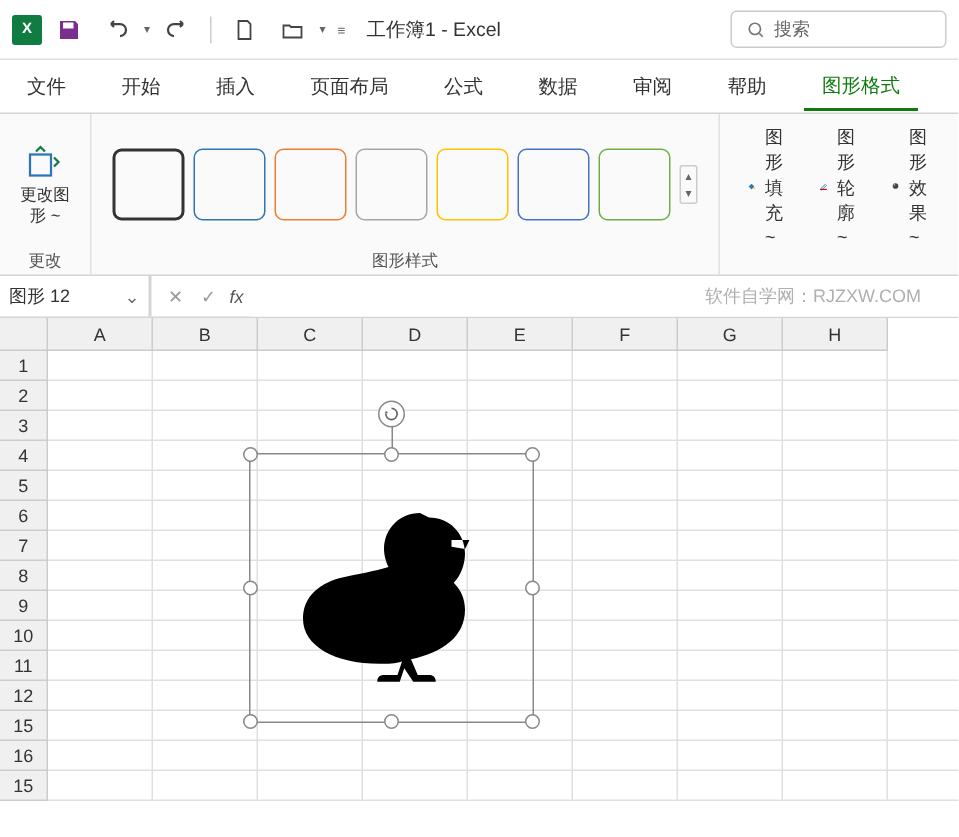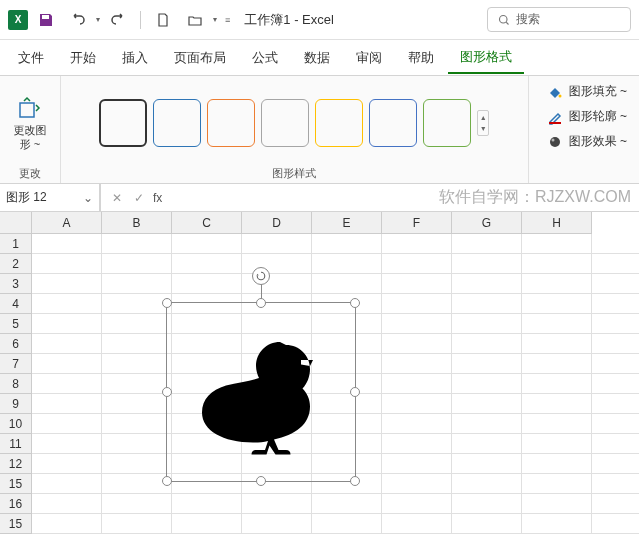--- a/index.html
+++ b/index.html
@@ -5,41 +5,41 @@
 * { box-sizing: border-box; margin: 0; padding: 0; font-family: "Microsoft YaHei", "Segoe UI", sans-serif; }
 body { width: 639px; height: 558px; background: #fff; overflow: hidden; position: relative; font-size: 12px; color: #333; }
 
 .titlebar { height: 40px; background: #fff; display: flex; align-items: center; padding: 0 8px; gap: 4px; border-bottom: 1px solid #e0e0e0; }
 .app-icon { width: 20px; height: 20px; background: #107c41; display: flex; align-items: center; justify-content: center; color: #fff; font-size: 10px; font-weight: bold; border-radius: 2px; }
 .qat-btn { width: 28px; height: 28px; display: flex; align-items: center; justify-content: center; cursor: pointer; border-radius: 3px; }
 .qat-sep { width: 1px; height: 18px; background: #ccc; margin: 0 4px; }
 .title-text { margin-left: 10px; font-size: 13px; }
 .searchbox { margin-left: auto; display: flex; align-items: center; border: 1px solid #ccc; border-radius: 4px; padding: 3px 10px; width: 144px; color: #666; gap: 6px; }
 
-.menubar { height: 36px; background: #fff; display: flex; align-items: center; padding: 0 6px; gap: 2px; border-bottom: 1px solid #d4d4d4; }
+.menubar { height: 36px; background: #fff; display: flex; align-items: center; padding: 0 6px; gap: 13px; border-bottom: 1px solid #d4d4d4; }
 .menu-item { padding: 6px 12px; font-size: 13px; cursor: pointer; border-radius: 3px; }
 .menu-item.active { color: #0f7b0f; border-bottom: 2px solid #0f7b0f; border-radius: 0; }
 
 .ribbon { height: 108px; background: #fafafa; display: flex; border-bottom: 1px solid #d4d4d4; }
 .ribbon-group { display: flex; flex-direction: column; align-items: center; justify-content: space-between; padding: 4px 6px 2px; border-right: 1px solid #e0e0e0; }
 .ribbon-group-content { display: flex; gap: 8px; align-items: center; flex: 1; }
 .ribbon-group-label { font-size: 11px; color: #555; }
 .big-btn { display: flex; flex-direction: column; align-items: center; justify-content: center; width: 48px; cursor: pointer; padding: 4px; border-radius: 3px; font-size: 11px; text-align: center; line-height: 1.3; }
 .style-swatch { width: 48px; height: 48px; border: 1px solid #ccc; border-radius: 6px; cursor: pointer; }
 .ribbon-option { display: flex; align-items: center; gap: 6px; cursor: pointer; padding: 3px 6px; font-size: 12px; border-radius: 3px; }
-.ribbon-options-col { display: flex; flex-direction: column; gap: 2px; justify-content: center; padding-left: 6px; }
+.ribbon-options-col { display: flex; flex-direction: row; gap: 2px; justify-content: center; padding-left: 6px; }
 
 .formula-bar { height: 28px; display: flex; align-items: center; border-bottom: 1px solid #d4d4d4; background: #fff; position: relative; }
 .name-box { width: 100px; height: 100%; border-right: 1px solid #d4d4d4; display: flex; align-items: center; padding: 0 6px; font-size: 12px; }
 .name-dd { margin-left: auto; color: #666; }
 .fx-btns { display: flex; align-items: center; gap: 2px; padding: 0 6px; color: #999; }
 .fx-btn { width: 20px; text-align: center; cursor: pointer; }
-.fx-label { color: #555; margin-left: 2px; }
+.fx-label { font-style: italic; color: #555; margin-left: 2px; }
 .formula-input { flex: 1; height: 100%; border: none; padding: 0 6px; font-size: 12px; outline: none; }
-.watermark { position: absolute; right: 8px; font-size: 16px; color: #b0b0b0; pointer-events: none; }
+.watermark { position: absolute; right: 25px; font-size: 12px; color: #b0b0b0; pointer-events: none; }
 
 .sheet { position: relative; display: flex; }
 .corner { width: 32px; height: 22px; background: #f0f0f0; border-right: 1px solid #ccc; border-bottom: 1px solid #ccc; position: absolute; left: 0; top: 0; z-index: 2; }
 .col-headers { position: absolute; left: 32px; top: 0; height: 22px; display: flex; z-index: 1; }
 .col-h { width: 70px; height: 22px; background: #f0f0f0; border-right: 1px solid #ccc; border-bottom: 1px solid #ccc; display: flex; align-items: center; justify-content: center; font-size: 12px; color: #333; }
 .row-headers { position: absolute; left: 0; top: 22px; width: 32px; display: flex; flex-direction: column; z-index: 1; }
 .row-h { width: 32px; height: 20px; background: #f0f0f0; border-right: 1px solid #ccc; border-bottom: 1px solid #ccc; display: flex; align-items: center; justify-content: center; font-size: 12px; color: #333; }
 .cells { position: absolute; left: 32px; top: 22px; }
 .cell { position: absolute; border-right: 1px solid #e0e0e0; border-bottom: 1px solid #e0e0e0; width: 70px; height: 20px; }
 

